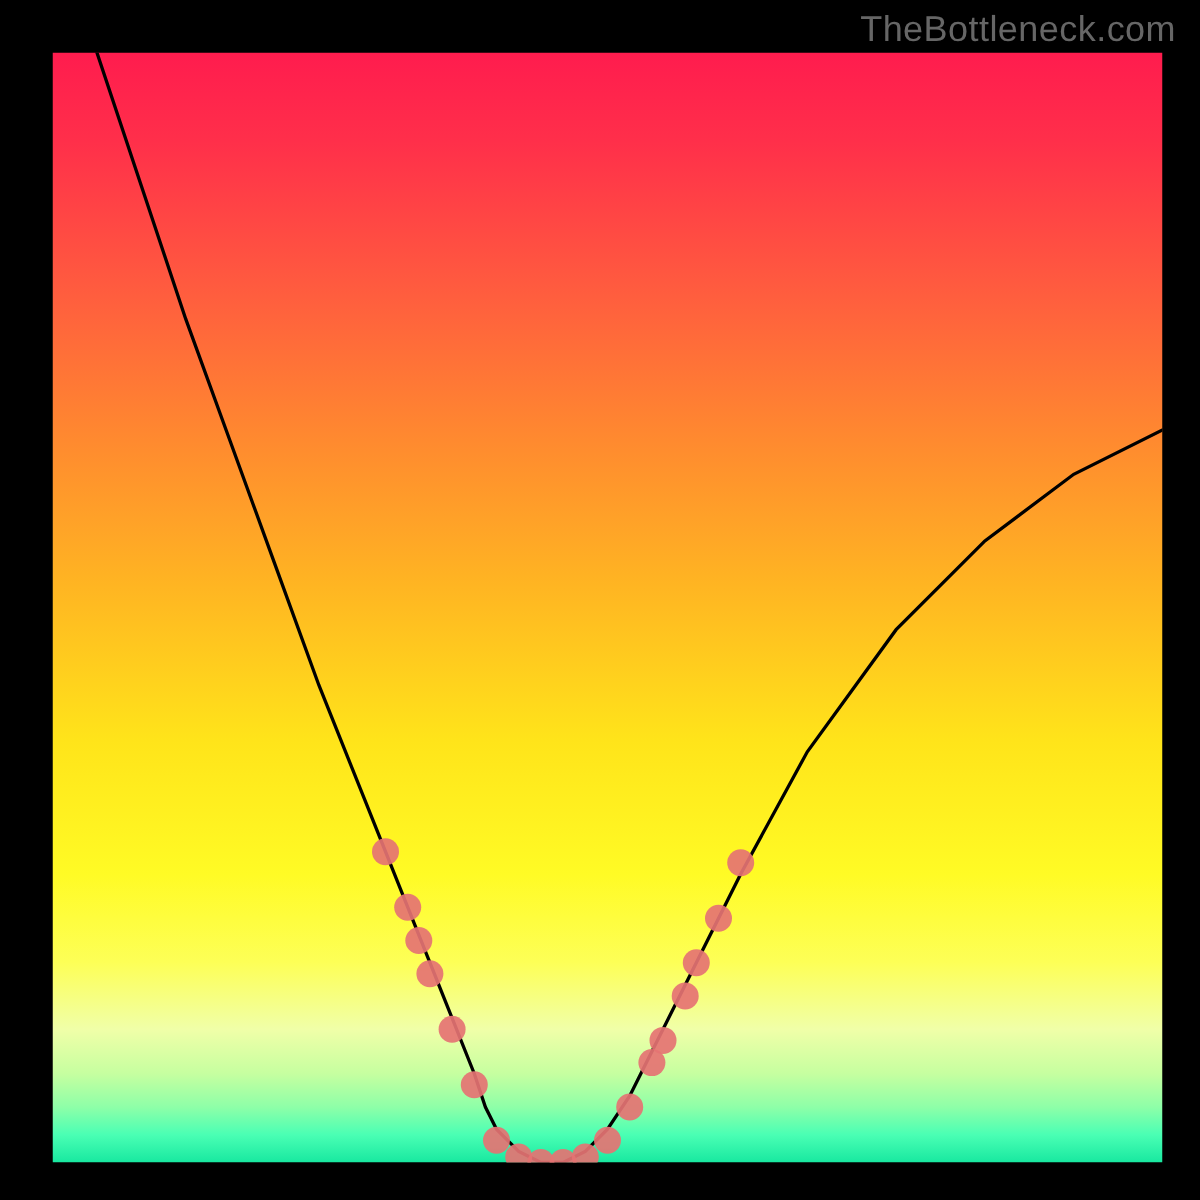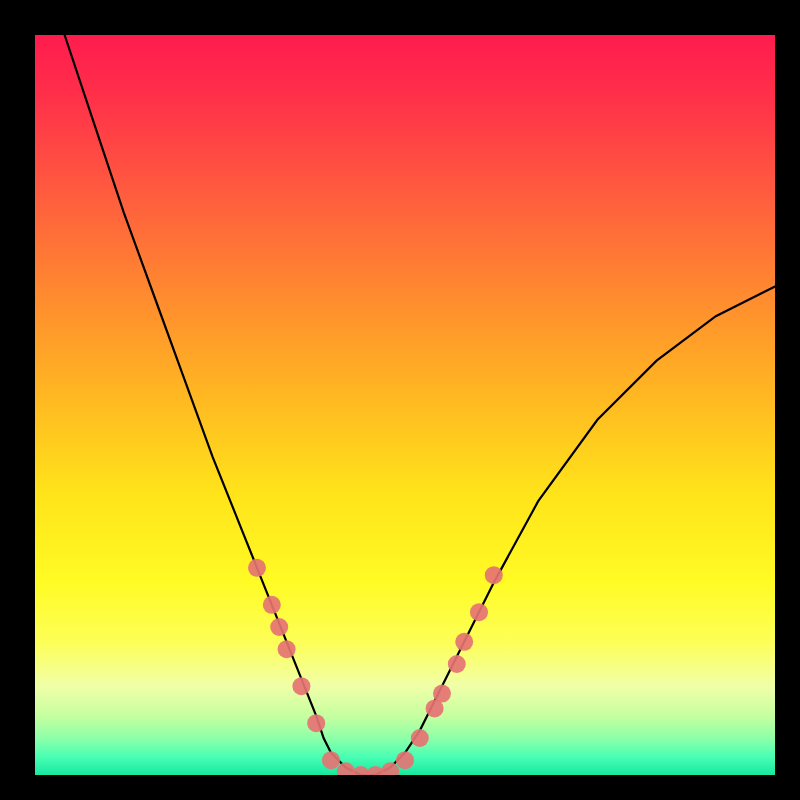--- a/index.html
+++ b/index.html
@@ -67,20 +67,21 @@
   }
   .dot {
     fill: #e57373;
     fill-opacity: 0.92;
   }
 </style>
 </head>
 <body>
 
 <div class="frame">
+  <div class="watermark">TheBottleneck.com</div>
   <div class="plot-area">
     <div class="gradient"></div>
     <svg class="curve" viewBox="0 0 740 740">
       <path id="curve-path" fill="none" stroke="#000" stroke-width="2.2" stroke-linecap="round" d="M29.6 0.0 L59.2 88.8 L88.8 177.6 L118.4 259.0 L148.0 340.4 L177.6 421.8 L207.2 495.8 L222.0 532.8 L236.8 569.8 L251.6 606.8 L266.4 643.8 L281.2 680.8 L288.6 703.0 L296.0 717.8 L303.4 725.2 L310.8 732.6 L325.6 740.0 L340.4 740.0 L355.2 732.6 L370.0 717.8 L384.8 695.6 L399.6 666.0 L429.2 606.8 L458.8 547.6 L503.2 466.2 L562.4 384.8 L621.6 325.6 L680.8 281.2 L740.0 251.6 "></path>
       <g id="dots">
           <circle cx="222.0" cy="532.8" r="9" class="dot"></circle>
           <circle cx="236.8" cy="569.8" r="9" class="dot"></circle>
           <circle cx="244.2" cy="592.0" r="9" class="dot"></circle>
           <circle cx="251.6" cy="614.2" r="9" class="dot"></circle>
           <circle cx="266.4" cy="651.2" r="9" class="dot"></circle>

